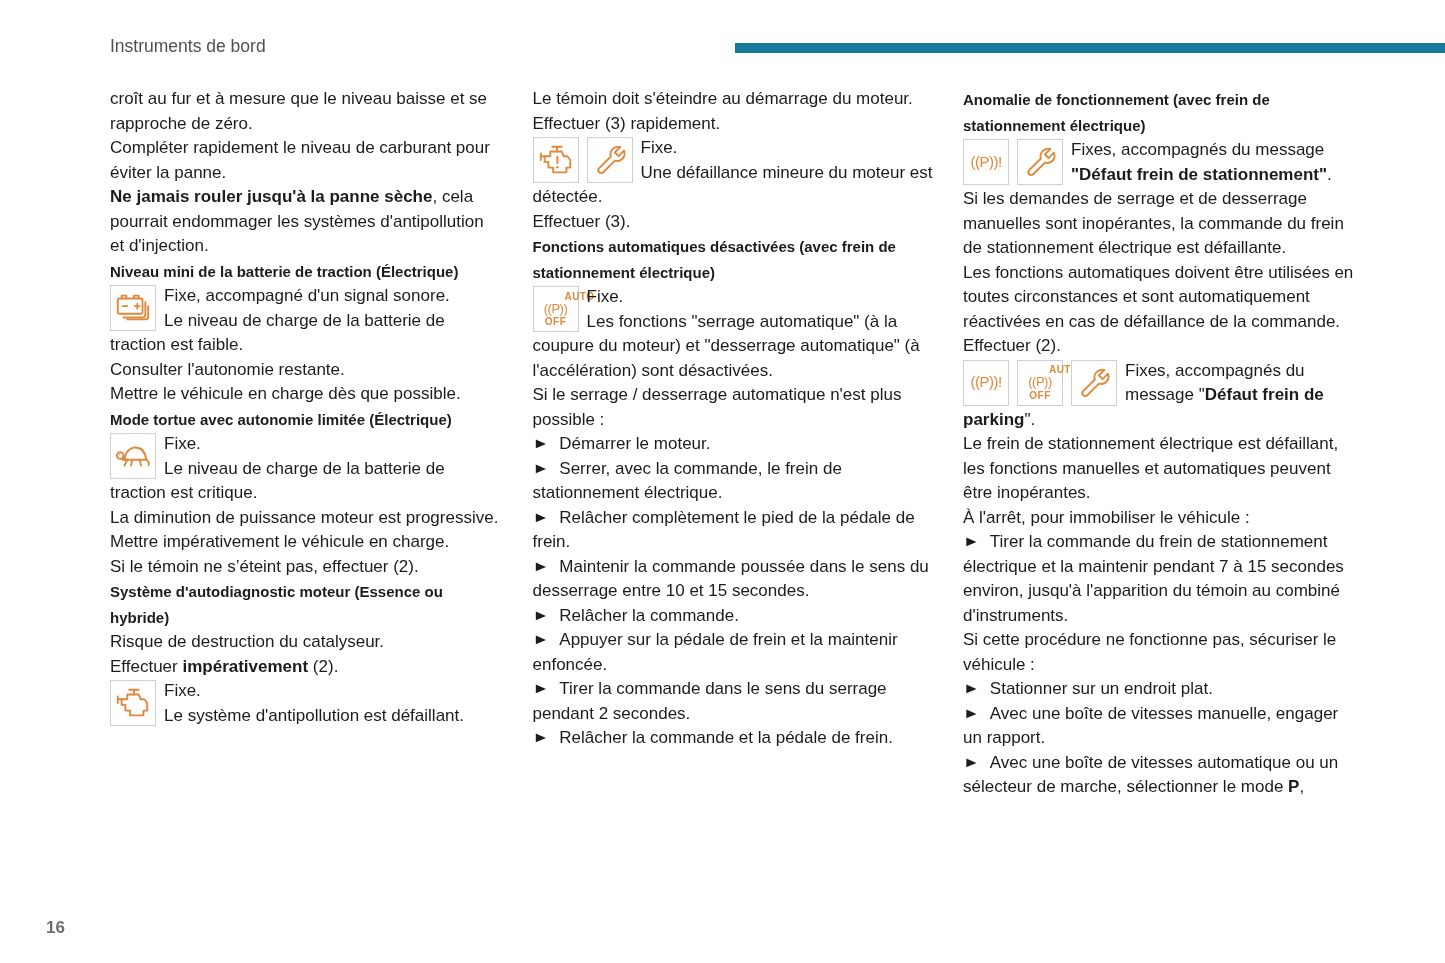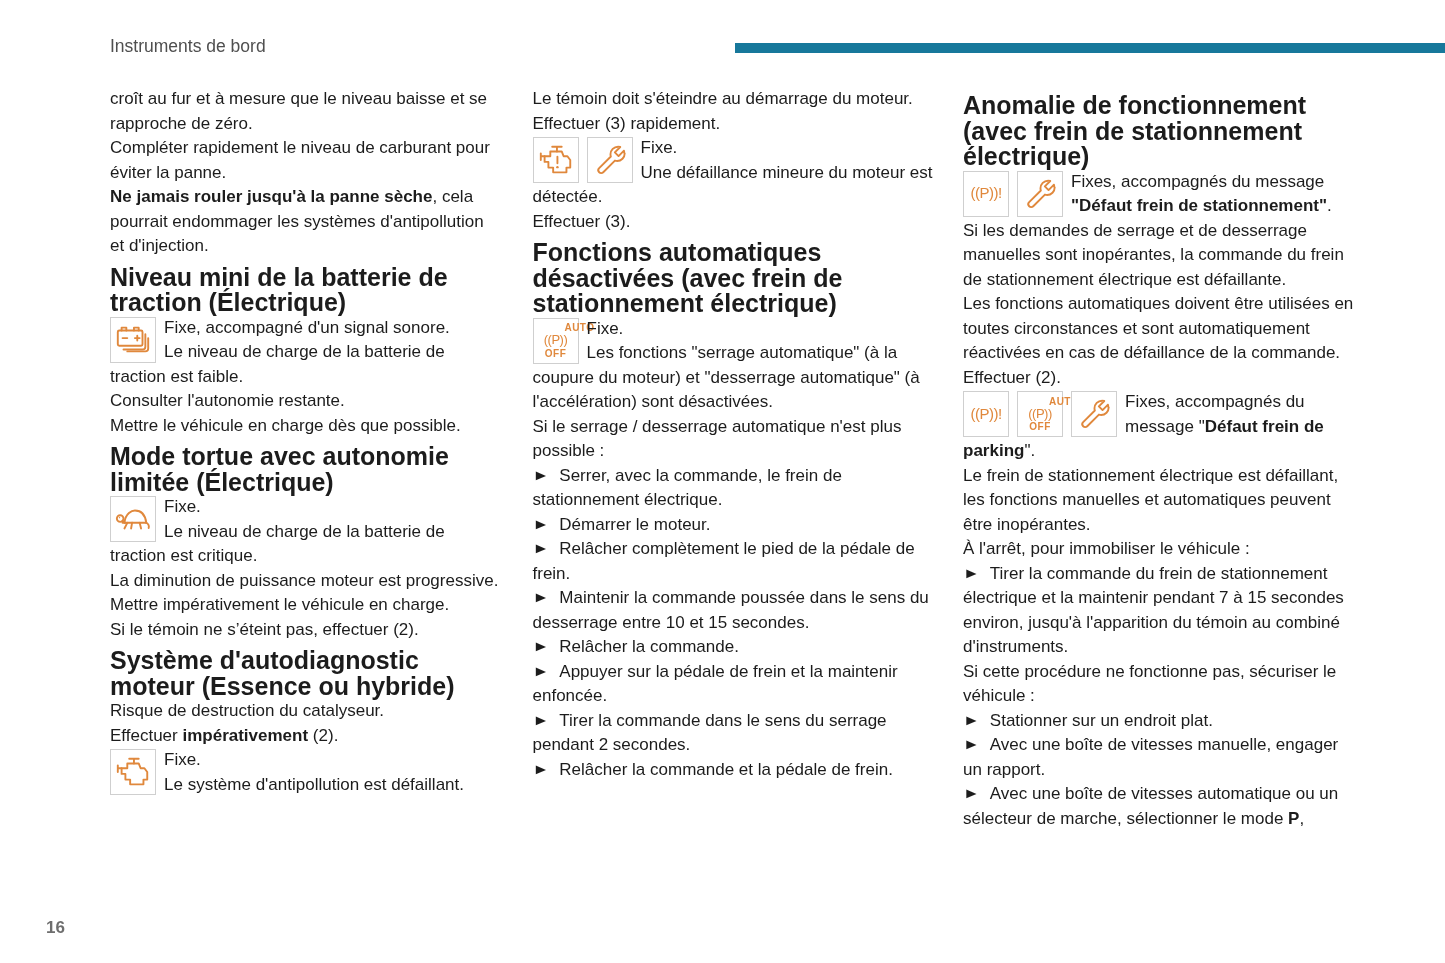--- a/index.html
+++ b/index.html
@@ -16,21 +16,21 @@
     position:absolute; left:735px; right:0; top:43px; height:10px;
     background:#17789b;
   }
   .content {
     position:absolute; left:110px; top:87px; width:1245px;
     display:flex; justify-content:space-between;
   }
   .col { width:392px; font-size:17px; line-height:24.5px; }
   .col-mid { width:400px; }
   .heading {
-    font-weight:bold; font-size:25px; line-height:25.5px; margin-top:6px;
+    font-weight:bold; font-size:15px; line-height:25.5px; 
   }
   .para { margin:0; }
   .bold { font-weight:bold; }
   .bullet-marker { margin-right:10px; display:inline-block; transform:scaleY(0.85); }
   .icon-box {
     float:left; width:46px; height:46px; box-sizing:border-box;
     border:1px solid #cfcfcf; background:#fff;
     margin:1px 8px 0 0;
     display:flex; align-items:center; justify-content:center;
     color:#e0883c;
@@ -127,22 +127,22 @@
       <div class="para"><span>Effectuer (3).</span></div>
       <div class="heading"><span>Fonctions automatiques désactivées (avec frein de stationnement électrique)</span></div>
       <div class="para icon-block"><span class="icon-box">
           <div class="apo">
             <div class="l1">AUTO</div>
             <div class="l2">((P))</div>
             <div class="l3">OFF</div>
           </div>
         </span><span>Fixe.</span><br><span>Les fonctions "serrage automatique" (à la coupure du moteur) et "desserrage automatique" (à l'accélération) sont désactivées.</span></div>
       <div class="para"><span>Si le serrage / desserrage automatique n'est plus possible :</span></div>
+      <div class="para bullet"><span class="bullet-marker">►</span><span>Démarrer le moteur.</span></div>
       <div class="para bullet"><span class="bullet-marker">►</span><span>Serrer, avec la commande, le frein de stationnement électrique.</span></div>
-      <div class="para bullet"><span class="bullet-marker">►</span><span>Démarrer le moteur.</span></div>
       <div class="para bullet"><span class="bullet-marker">►</span><span>Relâcher complètement le pied de la pédale de frein.</span></div>
       <div class="para bullet"><span class="bullet-marker">►</span><span>Maintenir la commande poussée dans le sens du desserrage entre 10 et 15 secondes.</span></div>
       <div class="para bullet"><span class="bullet-marker">►</span><span>Relâcher la commande.</span></div>
       <div class="para bullet"><span class="bullet-marker">►</span><span>Appuyer sur la pédale de frein et la maintenir enfoncée.</span></div>
       <div class="para bullet"><span class="bullet-marker">►</span><span>Tirer la commande dans le sens du serrage pendant 2 secondes.</span></div>
       <div class="para bullet"><span class="bullet-marker">►</span><span>Relâcher la commande et la pédale de frein.</span></div>
     </div>
   <div class="col">
       <div class="heading"><span>Anomalie de fonctionnement (avec frein de stationnement électrique)</span></div>
       <div class="para icon-block"><span class="icon-box">

